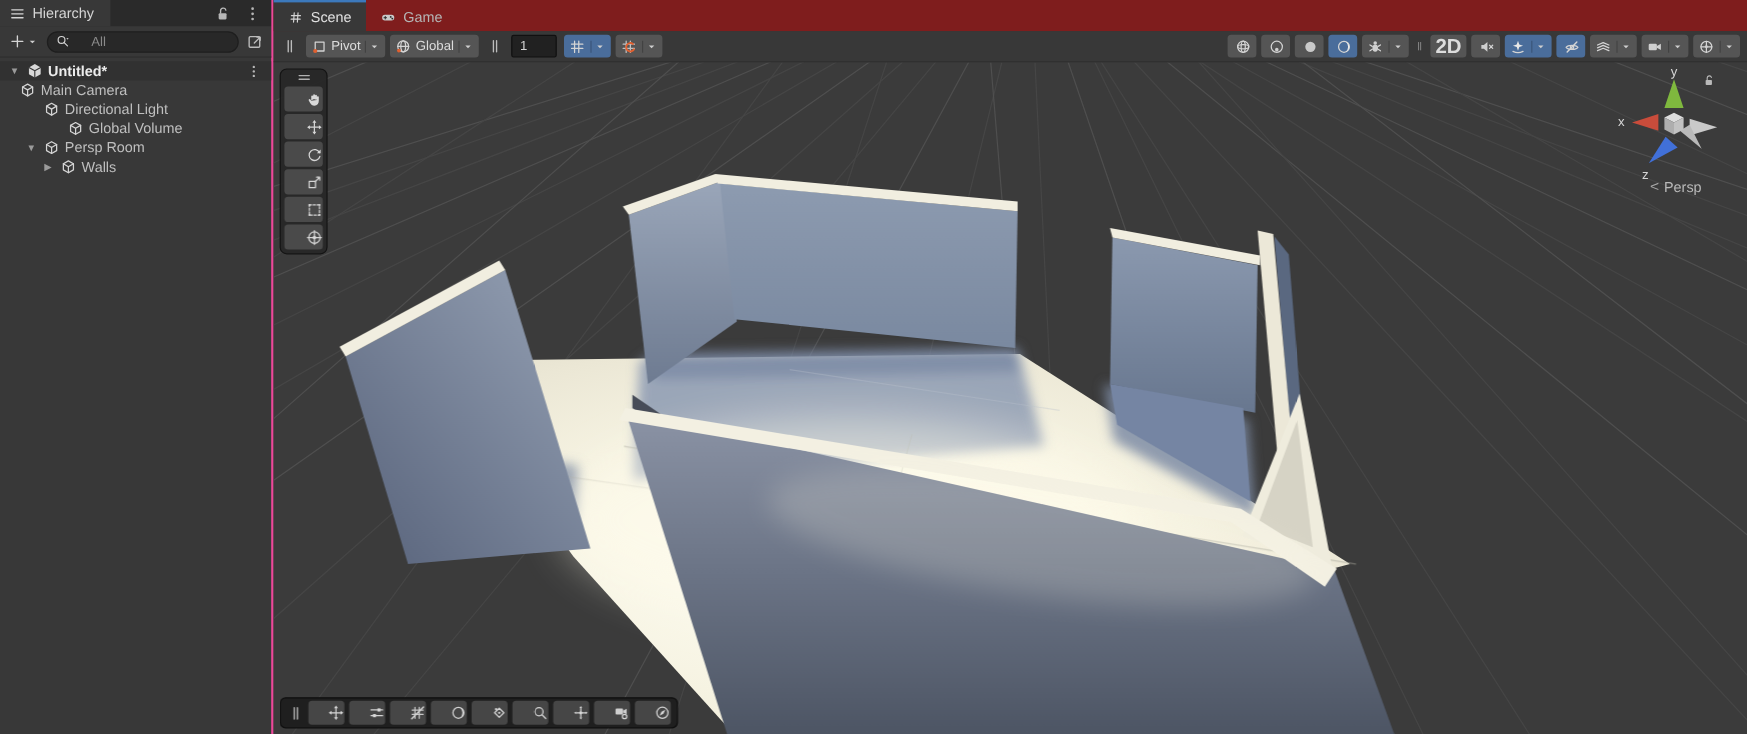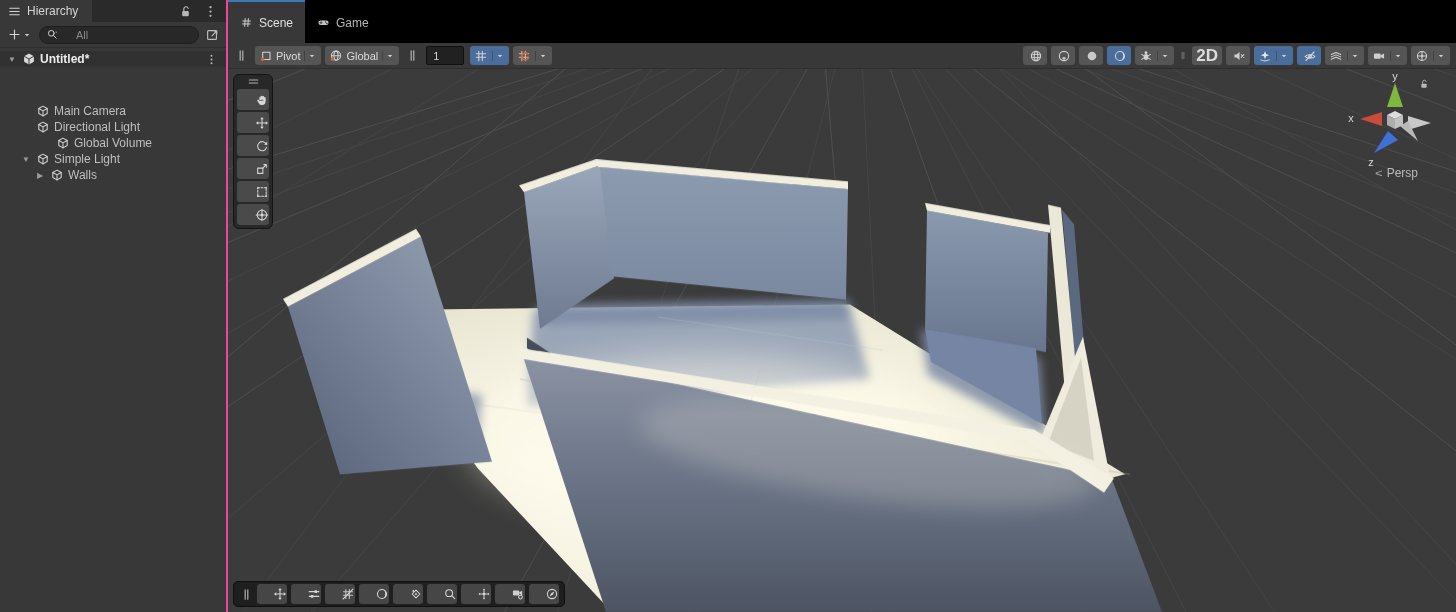--- a/index.html
+++ b/index.html
@@ -29,21 +29,21 @@
   .hrow.header{background:#313131}
   .hrow .lbl{color:#bfbfbf}
   .hrow.header .lbl{color:#ececec;font-weight:bold}
   .hrow .rowspace{flex:1}
   .hrow .rowkebab{padding-right:8px;display:flex;align-items:center}
   .ico{display:inline-flex;align-items:center;justify-content:center;line-height:0}
   .dim{opacity:.85}
 
   
   .scenewrap{flex:1;display:flex;flex-direction:column;min-width:0}
-  .tabstrip{height:43px;background:#000000;display:flex}
+  .tabstrip{height:26px;background:#7f1d1d;display:flex}
   .tab{display:flex;align-items:center;gap:6px;padding:0 12px;color:#b5b5b5;border-top:2px solid transparent}
   .tab.active{background:#383838;color:#e0e0e0;border-top:2px solid var(--accent)}
   .scenebar{height:26px;background:#383838;display:flex;align-items:center;gap:6px;
             padding:0 6px;border-bottom:1px solid #2e2e2e}
   .tbgroup{display:flex;align-items:center;gap:4px}
   .tbtn{height:19px;min-width:24px;background:#555;border-radius:3px;display:flex;align-items:center;
         justify-content:flex-end;gap:3px;padding:0 4px;color:#cfcfcf}
   .tbtn.active{background:var(--active)}
   .tbtn .tlabel{font-size:11px;color:#dcdcdc}
   .tbtn .caret{display:flex;margin-left:1px;padding-left:2px;border-left:1px solid rgba(0,0,0,.22)}
@@ -143,21 +143,21 @@
         <span class="lbl">Untitled*</span>
         <span class="rowspace"></span>
         <span class="rowkebab ico dim">
           <svg width="13" height="13" viewBox="0 0 16 16" fill="none" stroke="#d4d4d4" stroke-width="1.2" stroke-linecap="round" stroke-linejoin="round">
             <circle cx="8" cy="3.4" r="1.2" fill="#cfcfcf" stroke="none"></circle>
             <circle cx="8" cy="8" r="1.2" fill="#cfcfcf" stroke="none"></circle>
             <circle cx="8" cy="12.6" r="1.2" fill="#cfcfcf" stroke="none"></circle>
           </svg>
         </span>
       </div>
-      <div class="hrow" style="padding-left: 20px; margin-top: 36px;">
+      <div class="hrow" style="">
         <span class="arrow"></span>
         <span class="ico">
           <svg width="14" height="14" viewBox="0 0 16 16" fill="none" stroke="#d4d4d4" stroke-width="1.2" stroke-linecap="round" stroke-linejoin="round">
             <path d="M8,2.4L12.8,5.1V10.9L8,13.6L3.2,10.9V5.1z"></path>
             <path d="M3.2,5.1L8,7.9l4.8,-2.8M8,7.9V13.6"></path>
           </svg>
         </span>
         <span class="lbl">Main Camera</span>
       </div>
       <div class="hrow" style="padding-left: 20px;">
@@ -181,21 +181,21 @@
         <span class="lbl">Global Volume</span>
       </div>
       <div class="hrow" style="padding-left: 20px;">
         <span class="arrow">▼</span>
         <span class="ico">
           <svg width="14" height="14" viewBox="0 0 16 16" fill="none" stroke="#d4d4d4" stroke-width="1.2" stroke-linecap="round" stroke-linejoin="round">
             <path d="M8,2.4L12.8,5.1V10.9L8,13.6L3.2,10.9V5.1z"></path>
             <path d="M3.2,5.1L8,7.9l4.8,-2.8M8,7.9V13.6"></path>
           </svg>
         </span>
-        <span class="lbl">Simple Light</span>
+        <span class="lbl">Persp Room</span>
       </div>
       <div class="hrow" style="padding-left: 34px;">
         <span class="arrow">▶</span>
         <span class="ico">
           <svg width="14" height="14" viewBox="0 0 16 16" fill="none" stroke="#d4d4d4" stroke-width="1.2" stroke-linecap="round" stroke-linejoin="round">
             <path d="M8,2.4L12.8,5.1V10.9L8,13.6L3.2,10.9V5.1z"></path>
             <path d="M3.2,5.1L8,7.9l4.8,-2.8M8,7.9V13.6"></path>
           </svg>
         </span>
         <span class="lbl">Walls</span>

